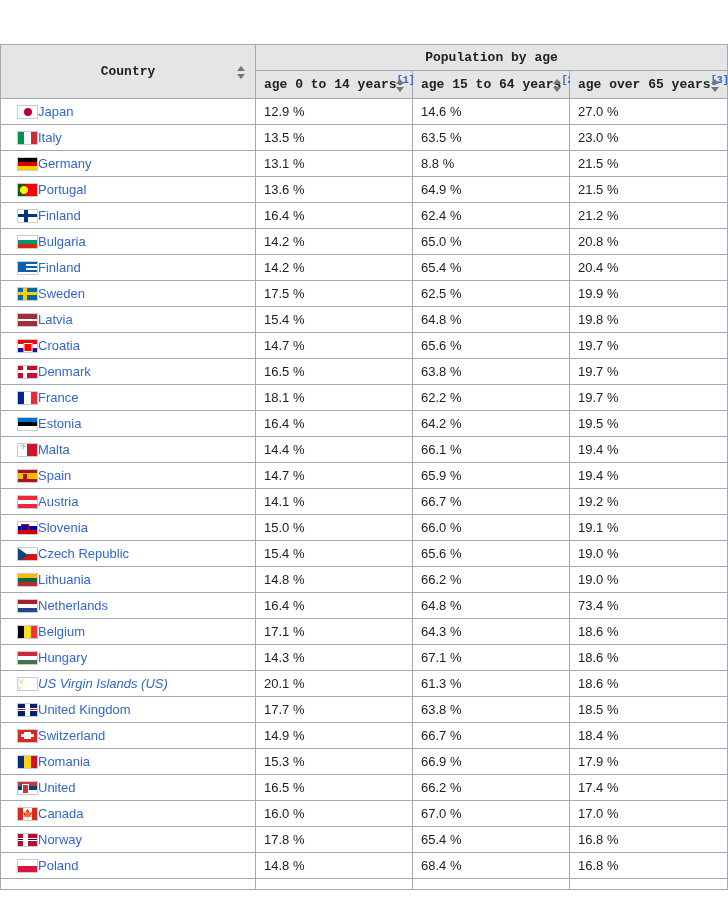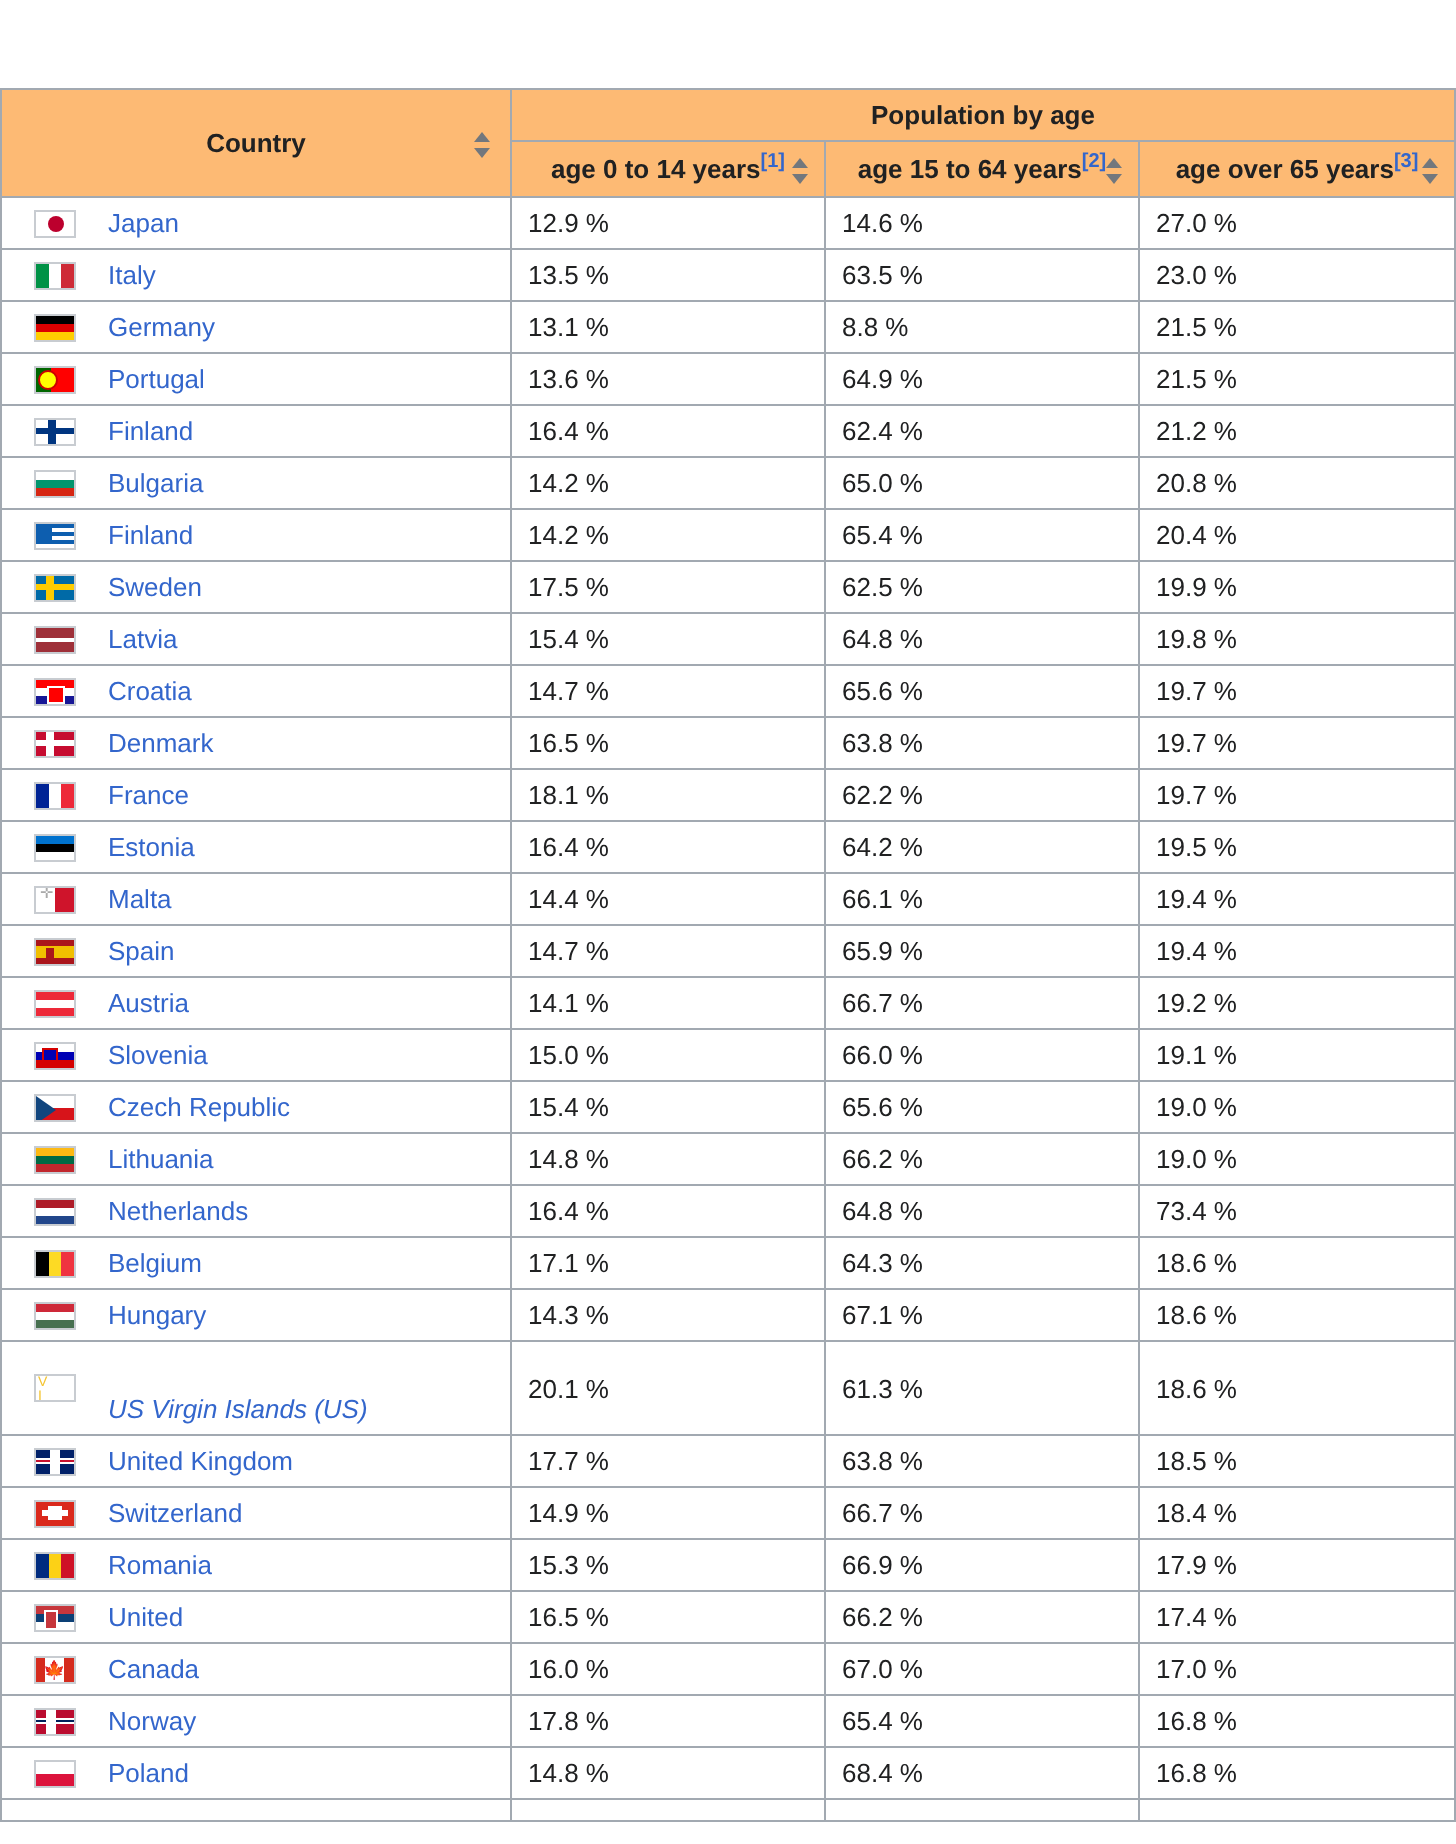--- a/index.html
+++ b/index.html
@@ -28,24 +28,25 @@
   }
   table.wikitable th,
   table.wikitable td {
     border: 1px solid #a2a9b1;
     padding: 5px 8px;
     font-size: 13px;
     vertical-align: middle;
     box-sizing: border-box;
   }
   table.wikitable th {
-    background: #fdba74;
+    background: #e5e5e5;
     text-align: center;
     font-weight: bold;
     color: #202122;
+    font-family: Liberation Mono, monospace;
   }
   table.wikitable td {
     background: #ffffff;
     text-align: left;
     color: #202122;
   }
   .col-country { width: 255px; }
   .col-age1 { width: 157px; }
   .col-age2 { width: 157px; }
   .col-age3 { width: 158px; }
@@ -107,42 +108,42 @@
     vertical-align: super;
     line-height: 0;
   }
   sup.ref a {
     color: #3366cc;
     text-decoration: none;
   }
   .country-cell {
     display: flex;
     align-items: center;
-    gap: 16px;
+    gap: 0;
     padding-left: 8px;
   }
   td.country-td {
     padding: 4px 0;
   }
   .flag {
     width: 21px;
     height: 14px;
     flex: 0 0 21px;
     border: 1px solid #c8ccd1;
     box-sizing: border-box;
     position: relative;
     overflow: hidden;
     background: #fff;
   }
   .cname {
     color: #3366cc;
     text-decoration: none;
     white-space: nowrap;
   }
-  .cname.italic { font-style: italic; margin-top: 21px; }
+  .cname.italic { font-style: italic; }
 
   
   .f-japan { background:#fff; }
   .f-japan::after { content:""; position:absolute; left:50%; top:50%; width:8px; height:8px; background:#bc002d; border-radius:50%; transform:translate(-50%,-50%); }
   .f-italy { background: linear-gradient(to right,#009246 0 33.3%,#fff 33.3% 66.6%,#ce2b37 66.6% 100%); }
   .f-germany { background: linear-gradient(to bottom,#000 0 33.3%,#dd0000 33.3% 66.6%,#ffce00 66.6% 100%); }
   .f-portugal { background: linear-gradient(to right,#006600 0 40%,#ff0000 40% 100%); }
   .f-portugal::after { content:""; position:absolute; left:32%; top:50%; width:8px; height:8px; background:#ffff00; border:1px solid #c00; border-radius:50%; transform:translate(-50%,-50%); }
   .f-finland { background:#fff; }
   .f-finland::before { content:""; position:absolute; left:0; top:40%; width:100%; height:22%; background:#003580; }

